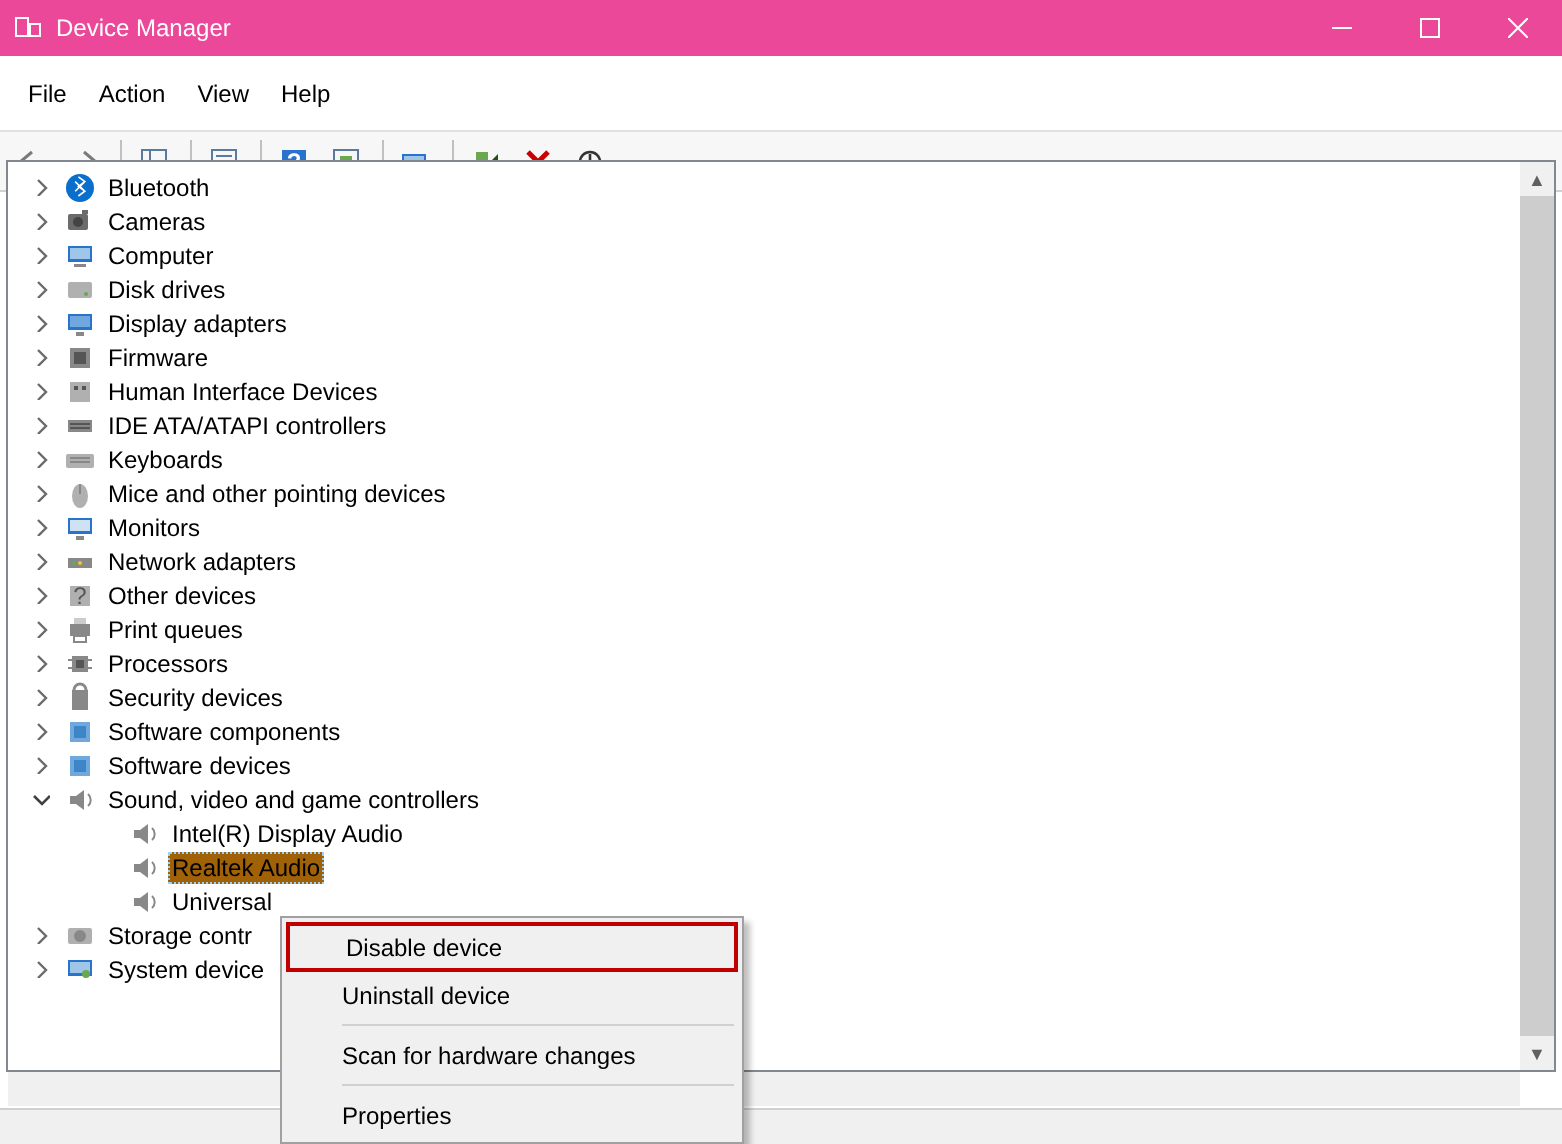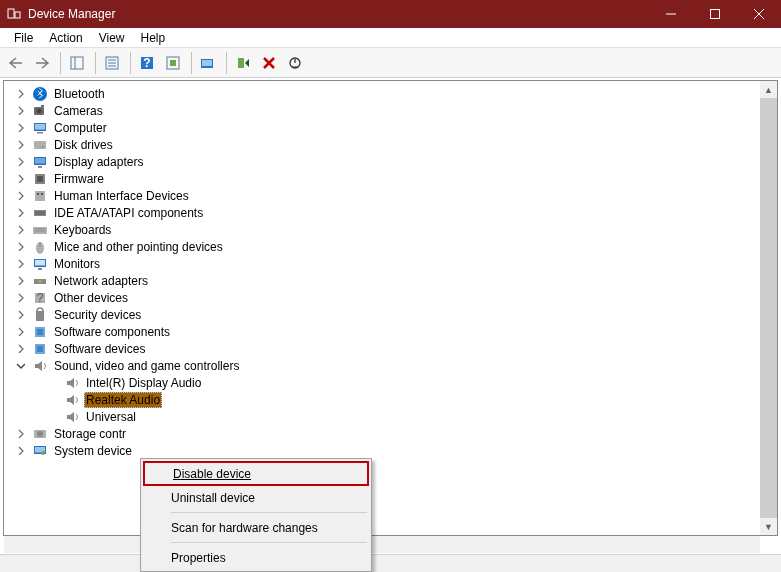--- a/index.html
+++ b/index.html
@@ -1,21 +1,21 @@
 <!DOCTYPE html>
 <html><head>
 <meta charset="utf-8">
 <style>
   * { box-sizing: border-box; margin: 0; padding: 0; font-family: "Segoe UI", Tahoma, sans-serif; font-size: 12px; }
   body { width: 781px; height: 572px; background: #fff; overflow: hidden; position: relative; }
-  .titlebar { height: 28px; background: #7f1d1d; color: #fff; display: flex; align-items: center; padding: 0 0 0 6px; }
+  .titlebar { height: 28px; background: #ec4899; color: #fff; display: flex; align-items: center; padding: 0 0 0 6px; }
   .titlebar .ticon { width: 16px; height: 16px; margin-right: 6px; display:flex; align-items:center; justify-content:center; }
   .titlebar .title { flex: 1; font-size: 12px; }
   .titlebar .winbtn { width: 44px; height: 28px; display:flex; align-items:center; justify-content:center; }
-  .menubar { height: 20px; display:flex; align-items:center; padding: 0 6px; border-bottom:1px solid #e0e0e0; background:#fff; }
+  .menubar { height: 38px; display:flex; align-items:center; padding: 0 6px; border-bottom:1px solid #e0e0e0; background:#fff; }
   .menubar .mitem { padding: 2px 8px; }
   .toolbar { height: 30px; display:flex; align-items:center; padding: 0 4px; border-bottom:1px solid #d0d0d0; background:#f7f7f7; gap:0; }
   .toolbar .tbtn { width:24px; height:24px; display:flex; align-items:center; justify-content:center; margin-right:2px; }
   .toolbar .sep { width:1px; height:22px; background:#c0c0c0; margin:0 4px; }
   .tree { position:absolute; top:80px; left:3px; right:3px; bottom:36px; overflow:auto; border:1px solid #828790; padding:4px 0; background:#fff; }
   .scrollbar-v { position:absolute; top:81px; right:4px; width:17px; bottom:37px; background:#f0f0f0; }
   .scrollbar-v .sbtn { width:17px; height:17px; display:flex; align-items:center; justify-content:center; background:#f0f0f0; color:#606060; font-size:9px; }
   .scrollbar-v .thumb { position:absolute; top:17px; left:0; right:0; bottom:17px; background:#cdcdcd; }
   .scrollbar-v .sbtn.dn { position:absolute; bottom:0; }
   .scrollbar-h { position:absolute; left:4px; right:21px; bottom:19px; height:17px; background:#f0f0f0; }
@@ -24,21 +24,21 @@
   .node.indent1 { padding-left:10px; }
   .node.indent2 { padding-left:42px; }
   .arrow { width:12px; height:12px; margin-right:6px; display:flex; align-items:center; justify-content:center; color:#6b6b6b; }
   .arrow.expanded { color:#404040; }
   .arrow.none { visibility:hidden; }
   .dicon { width:16px; height:16px; margin-right:4px; display:flex; align-items:center; justify-content:center; }
   .label { padding:0 2px; }
   .node.selected .label { background:#a16207; border:1px dotted #99d1ff; padding:0 1px; }
   .ctxmenu { position:absolute; top:458px; left:140px; width:232px; background:#f0f0f0; border:1px solid #a0a0a0; box-shadow:3px 3px 3px rgba(0,0,0,0.25); padding:2px; z-index:10; }
   .ctxitem { height:23px; display:flex; align-items:center; padding-left:28px; }
-  .ctxitem.highlight { border:2px solid #c00000; height:25px;text-decoration:underline; }
+  .ctxitem.highlight { border:2px solid #c00000; height:25px; }
   .ctxsep { height:1px; background:#d0d0d0; margin:3px 2px 3px 28px; }
   svg { display:block; }
 </style>
 </head>
 <body>
 
 <div class="titlebar">
   <span class="ticon">
     <svg width="14" height="14" viewBox="0 0 14 14">
         <rect x="1" y="2" width="6" height="9" fill="none" stroke="#fff" stroke-width="1"></rect>
@@ -249,21 +249,21 @@
           <path d="M3 1 L7 5 L3 9" fill="none" stroke="#6b6b6b" stroke-width="1.2"></path>
         </svg>
       </span>
       <span class="dicon">
         <svg width="16" height="16" viewBox="0 0 16 16">
           <rect x="2" y="5" width="12" height="6" fill="#888"></rect>
           <line x1="3" y1="7" x2="13" y2="7" stroke="#555"></line>
           <line x1="3" y1="9" x2="13" y2="9" stroke="#555"></line>
         </svg>
       </span>
-      <span class="label">IDE ATA/ATAPI components</span>
+      <span class="label">IDE ATA/ATAPI controllers</span>
     </div>
     <div class="node indent1">
       <span class="arrow ">
         <svg width="9" height="9">
           <path d="M3 1 L7 5 L3 9" fill="none" stroke="#6b6b6b" stroke-width="1.2"></path>
         </svg>
       </span>
       <span class="dicon">
         <svg width="16" height="16" viewBox="0 0 16 16">
           <rect x="1" y="5" width="14" height="7" rx="1" fill="#b0b0b0"></rect>
@@ -323,20 +323,53 @@
           <path d="M3 1 L7 5 L3 9" fill="none" stroke="#6b6b6b" stroke-width="1.2"></path>
         </svg>
       </span>
       <span class="dicon">
         <svg width="16" height="16" viewBox="0 0 16 16">
           <rect x="3" y="3" width="10" height="10" fill="#b0b0b0"></rect>
           <text x="8" y="12" text-anchor="middle" font-size="9" fill="#555">?</text>
         </svg>
       </span>
       <span class="label">Other devices</span>
+    </div>
+    <div class="node indent1">
+      <span class="arrow ">
+        <svg width="9" height="9">
+          <path d="M3 1 L7 5 L3 9" fill="none" stroke="#6b6b6b" stroke-width="1.2"></path>
+        </svg>
+      </span>
+      <span class="dicon">
+        <svg width="16" height="16" viewBox="0 0 16 16">
+          <rect x="3" y="5" width="10" height="6" fill="#888"></rect>
+          <rect x="5" y="2" width="6" height="3" fill="#ccc"></rect>
+          <rect x="5" y="11" width="6" height="3" fill="#fff" stroke="#888"></rect>
+        </svg>
+      </span>
+      <span class="label">Print queues</span>
+    </div>
+    <div class="node indent1">
+      <span class="arrow ">
+        <svg width="9" height="9">
+          <path d="M3 1 L7 5 L3 9" fill="none" stroke="#6b6b6b" stroke-width="1.2"></path>
+        </svg>
+      </span>
+      <span class="dicon">
+        <svg width="16" height="16" viewBox="0 0 16 16">
+          <rect x="4" y="4" width="8" height="8" fill="#888"></rect>
+          <rect x="6" y="6" width="4" height="4" fill="#555"></rect>
+          <line x1="2" y1="6" x2="4" y2="6" stroke="#888"></line>
+          <line x1="2" y1="10" x2="4" y2="10" stroke="#888"></line>
+          <line x1="12" y1="6" x2="14" y2="6" stroke="#888"></line>
+          <line x1="12" y1="10" x2="14" y2="10" stroke="#888"></line>
+        </svg>
+      </span>
+      <span class="label">Processors</span>
     </div>
     <div class="node indent1">
       <span class="arrow ">
         <svg width="9" height="9">
           <path d="M3 1 L7 5 L3 9" fill="none" stroke="#6b6b6b" stroke-width="1.2"></path>
         </svg>
       </span>
       <span class="dicon">
         <svg width="16" height="16" viewBox="0 0 16 16">
           <rect x="4" y="4" width="8" height="10" fill="#888"></rect>

